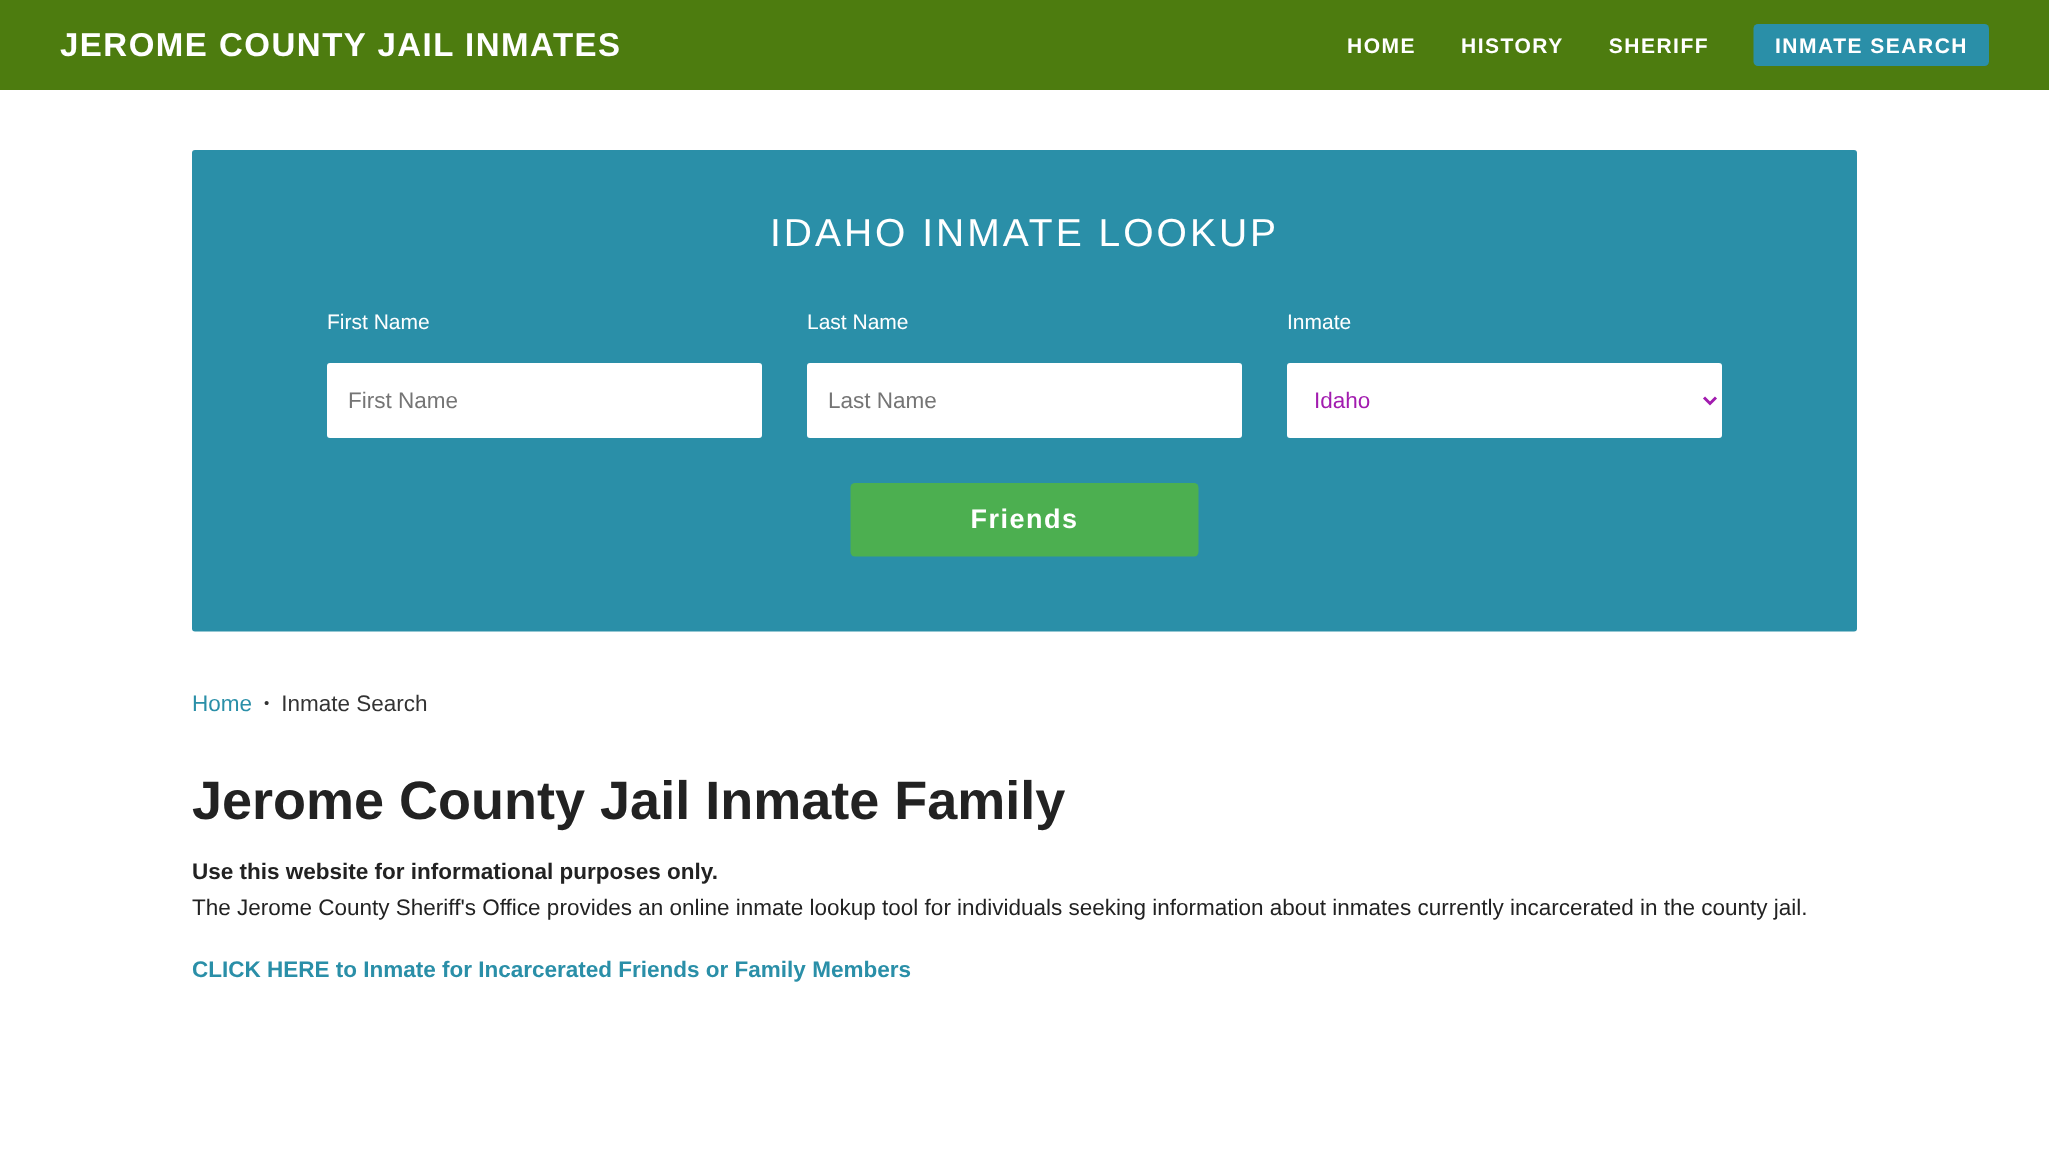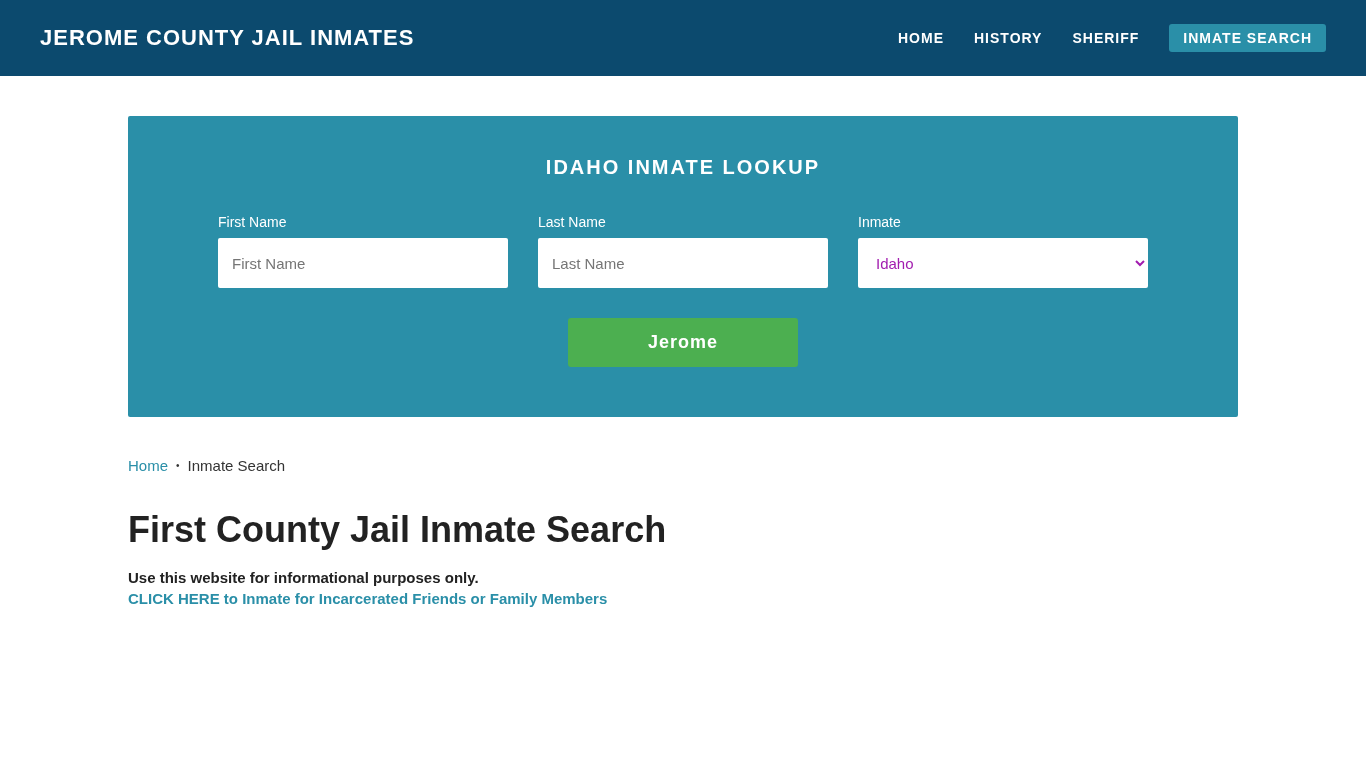--- a/index.html
+++ b/index.html
@@ -10,26 +10,26 @@
 
     body {
       font-family: Arial, sans-serif;
       background-color: #ffffff;
       width: 1366px;
       min-height: 768px;
     }
 
     
     header {
-      background-color: #0c4a6e;
+      background-color: #4d7c0f;
       display: flex;
       align-items: center;
       justify-content: space-between;
       padding: 0 40px;
-      height: 76px;
+      height: 60px;
     }
 
     .site-title {
       color: #ffffff;
       font-size: 22px;
       font-weight: 900;
       letter-spacing: 1px;
       text-transform: uppercase;
     }
 
@@ -60,38 +60,38 @@
       background-color: #2a8fa8;
       margin: 40px auto;
       width: 1110px;
       padding: 40px 60px 50px;
       border-radius: 2px;
     }
 
     .search-panel-title {
       text-align: center;
       color: #ffffff;
-      font-size: 20px;
-      font-weight: 700;
+      font-size: 26px;
+      font-weight: 400;
       letter-spacing: 2px;
       text-transform: uppercase;
       margin-bottom: 35px;
     }
 
     .form-row {
       display: flex;
       gap: 30px;
       justify-content: center;
       margin-bottom: 30px;
     }
 
     .form-group {
       display: flex;
       flex-direction: column;
-      gap: 8px;
+      gap: 20px;
     }
 
     .form-group label {
       color: #ffffff;
       font-size: 14px;
       font-weight: 400;
     }
 
     .form-group input,
     .form-group select {
@@ -218,37 +218,38 @@
 
     <div class="form-group">
       <label>Inmate</label>
       <select>
         <option>Idaho</option>
       </select>
     </div>
   </div>
 
   <div class="search-btn-wrapper">
-    <button class="search-btn">Jerome</button>
+    <button class="search-btn">Friends</button>
   </div>
 </div>
 
 <div class="main-content">
 
   
   <div class="breadcrumb">
     <a class="breadcrumb-home">Home</a>
     <span class="breadcrumb-sep">•</span>
     <span class="breadcrumb-current">Inmate Search</span>
   </div>
 
   
-  <h1 class="page-heading">First County Jail Inmate Search</h1>
+  <h1 class="page-heading">Jerome County Jail Inmate Family</h1>
 
   
   <p class="info-text-bold">Use this website for informational purposes only.</p>
 
   
+  <p class="info-text-normal">The Jerome County Sheriff's Office provides an online inmate lookup tool for individuals seeking information about inmates currently incarcerated in the county jail.</p>
 
   
   <a class="click-here-link">CLICK HERE to Inmate for Incarcerated Friends or Family Members</a>
 
 </div>
 
 </body></html>

